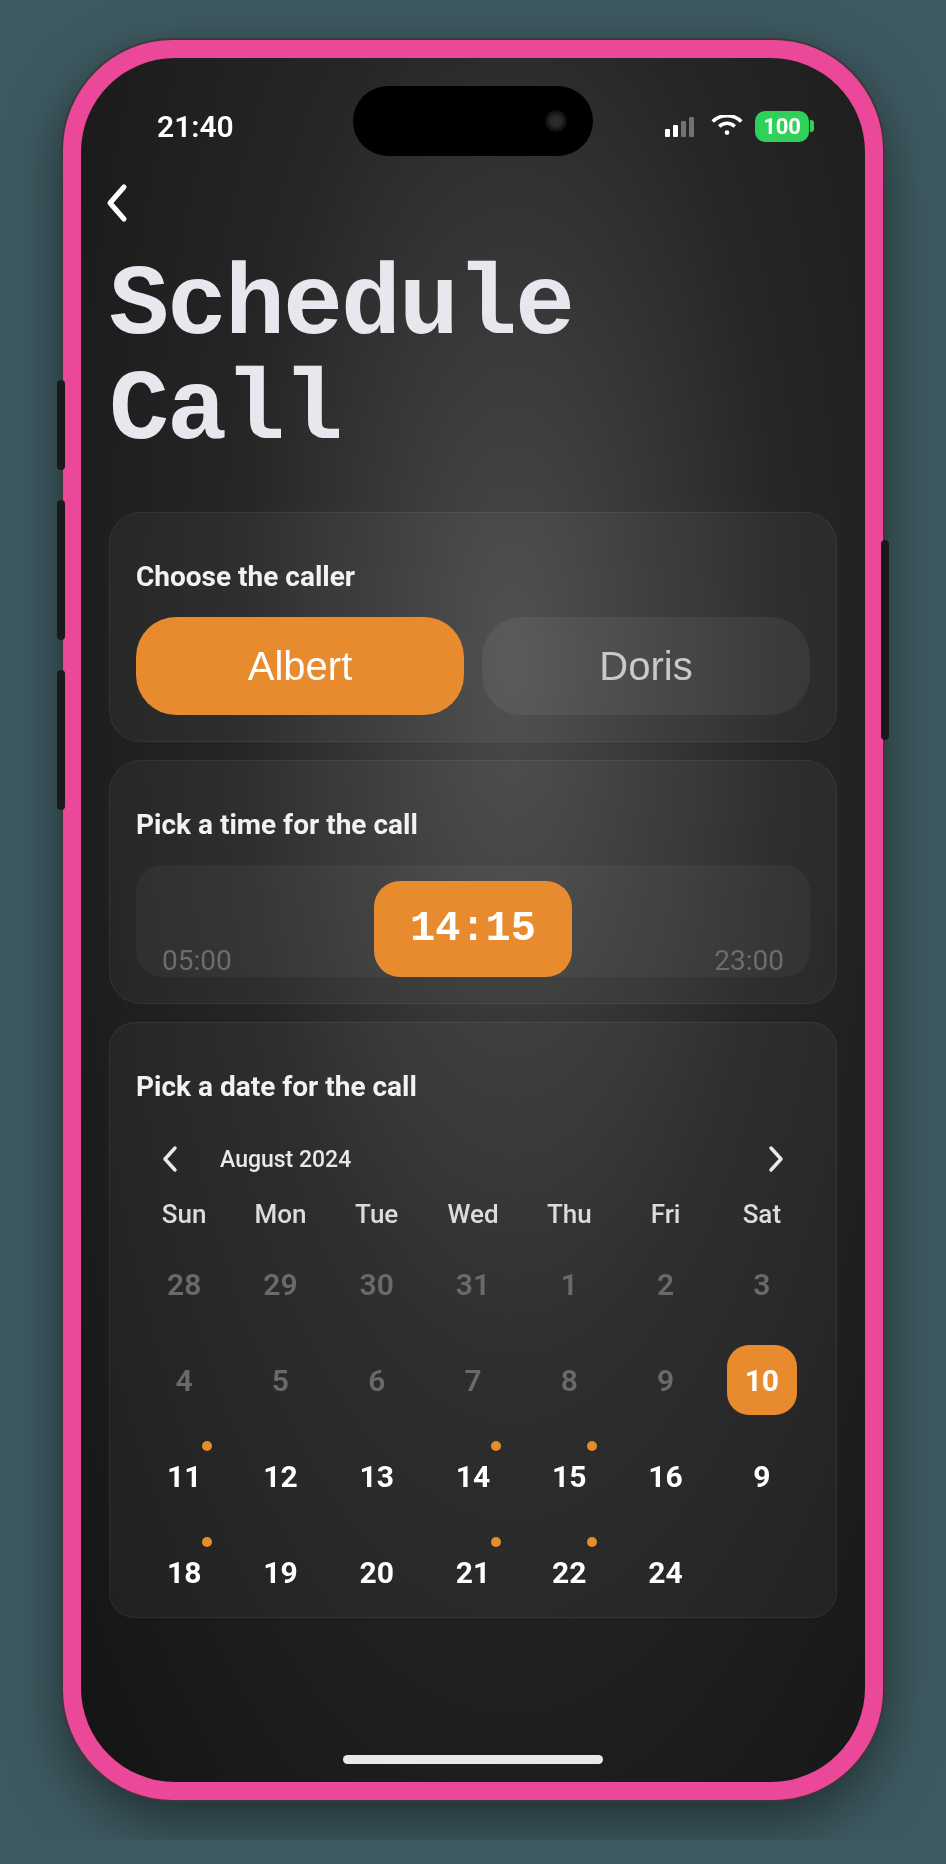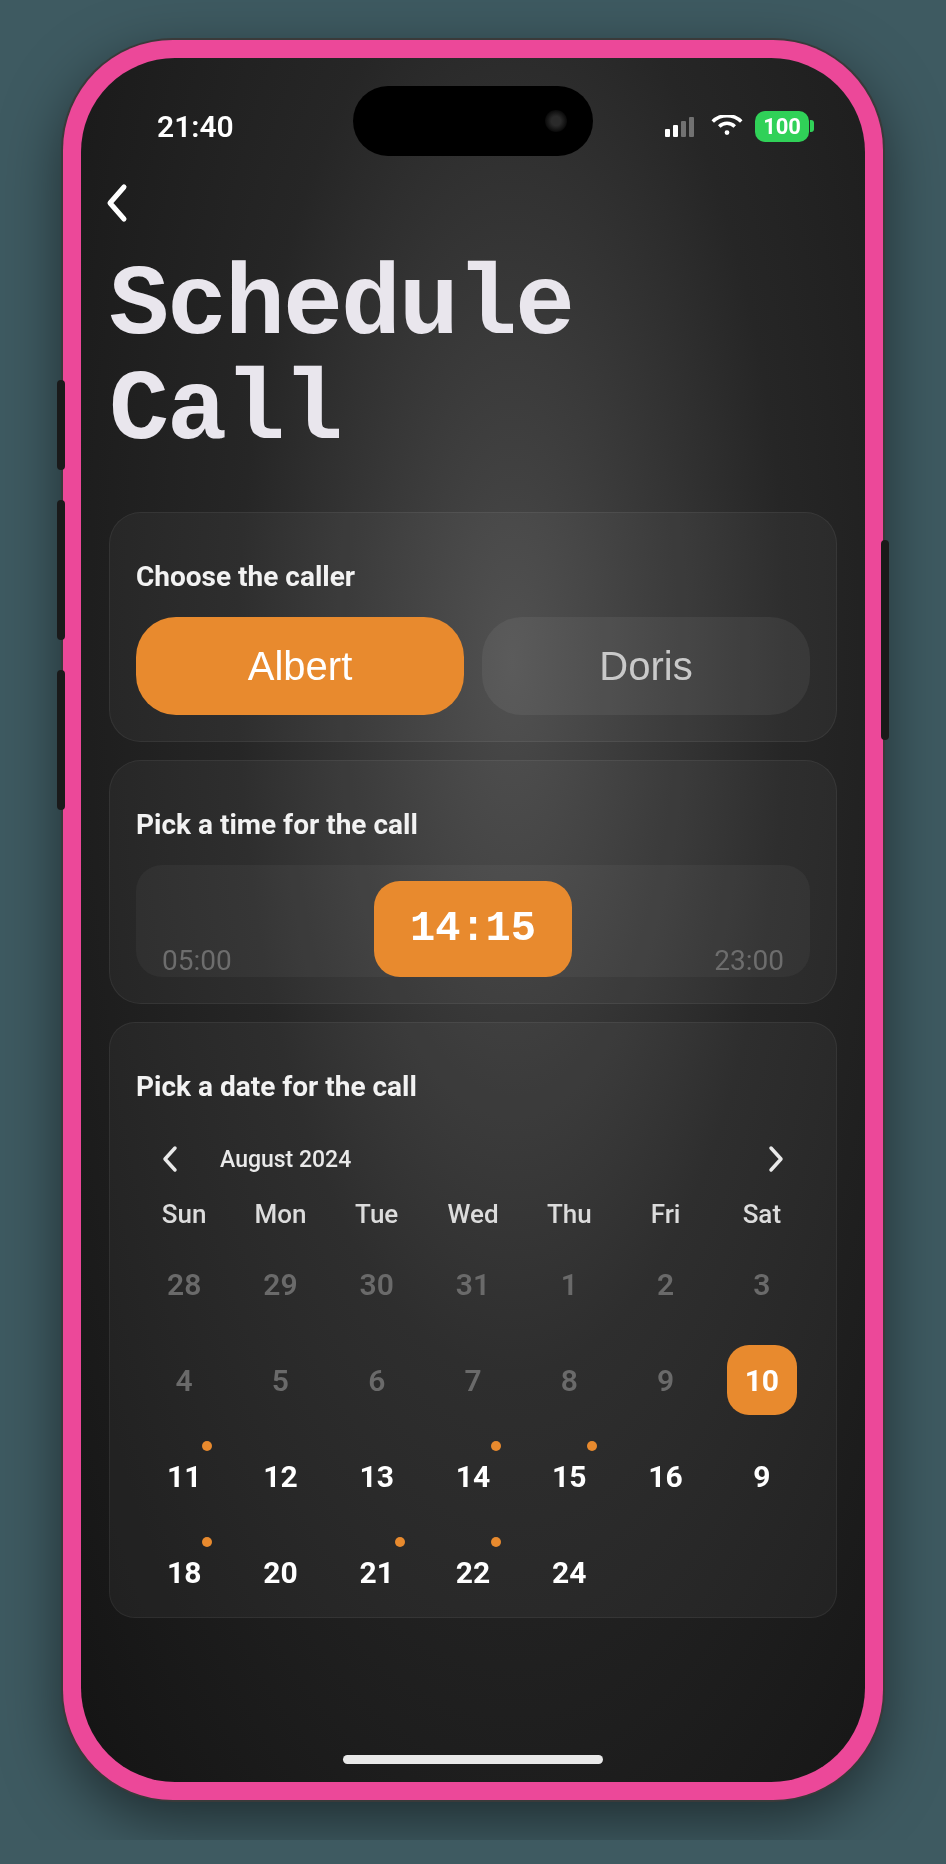--- a/index.html
+++ b/index.html
@@ -334,20 +334,23 @@
               <span>16</span>
             </div>
             <div class="day">
               <span>9</span>
             </div>
             <div class="day">
               <div class="dot"></div>
               <span>18</span>
             </div>
             <div class="day">
+              <span>19</span>
+            </div>
+            <div class="day">
               <span>20</span>
             </div>
             <div class="day">
               <div class="dot"></div>
               <span>21</span>
             </div>
             <div class="day">
               <div class="dot"></div>
               <span>22</span>
             </div>

